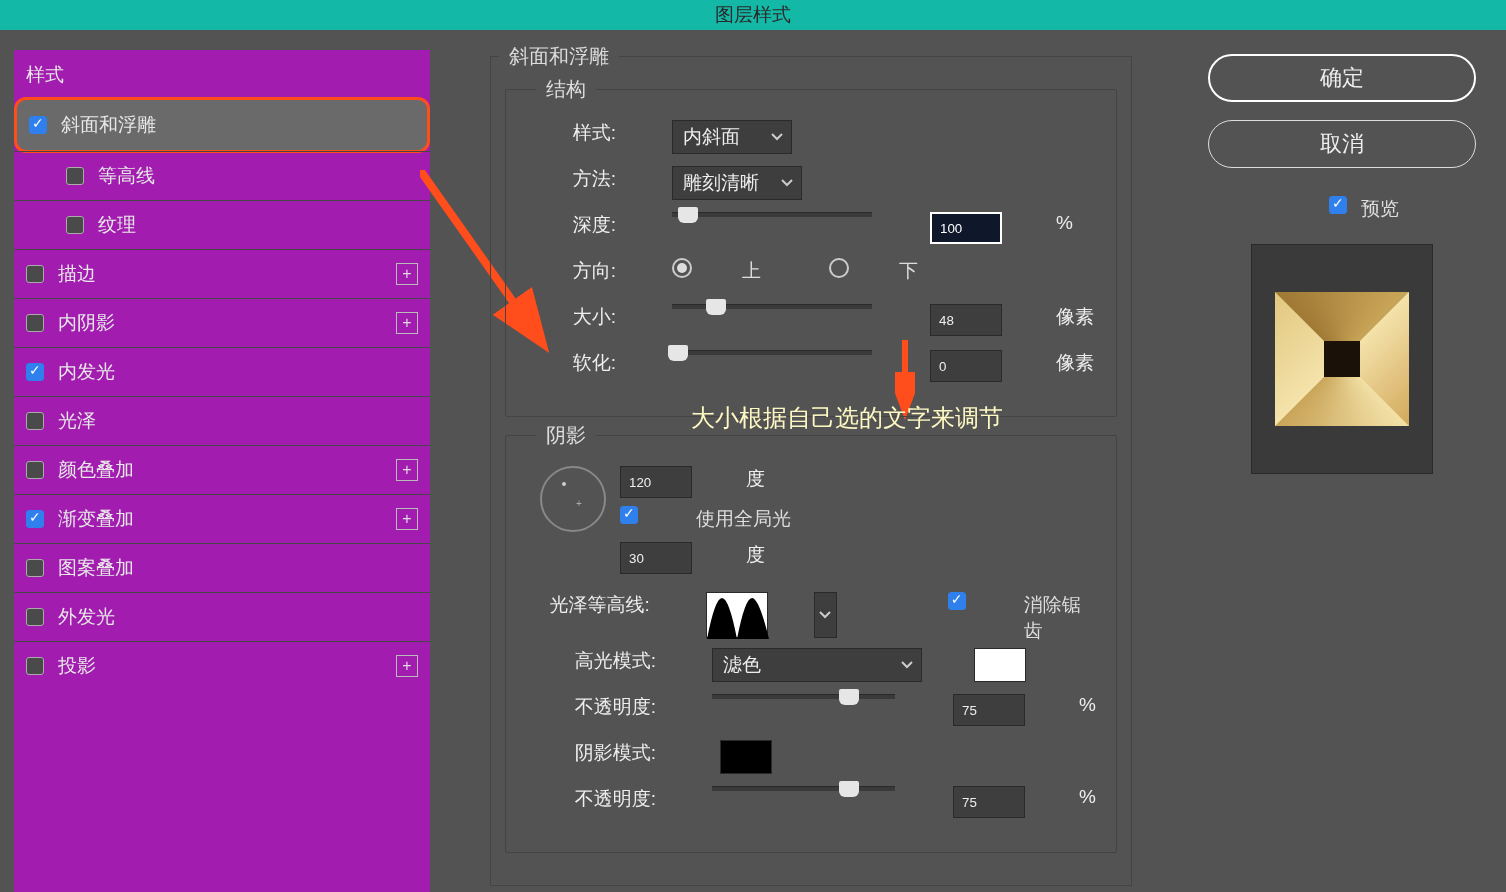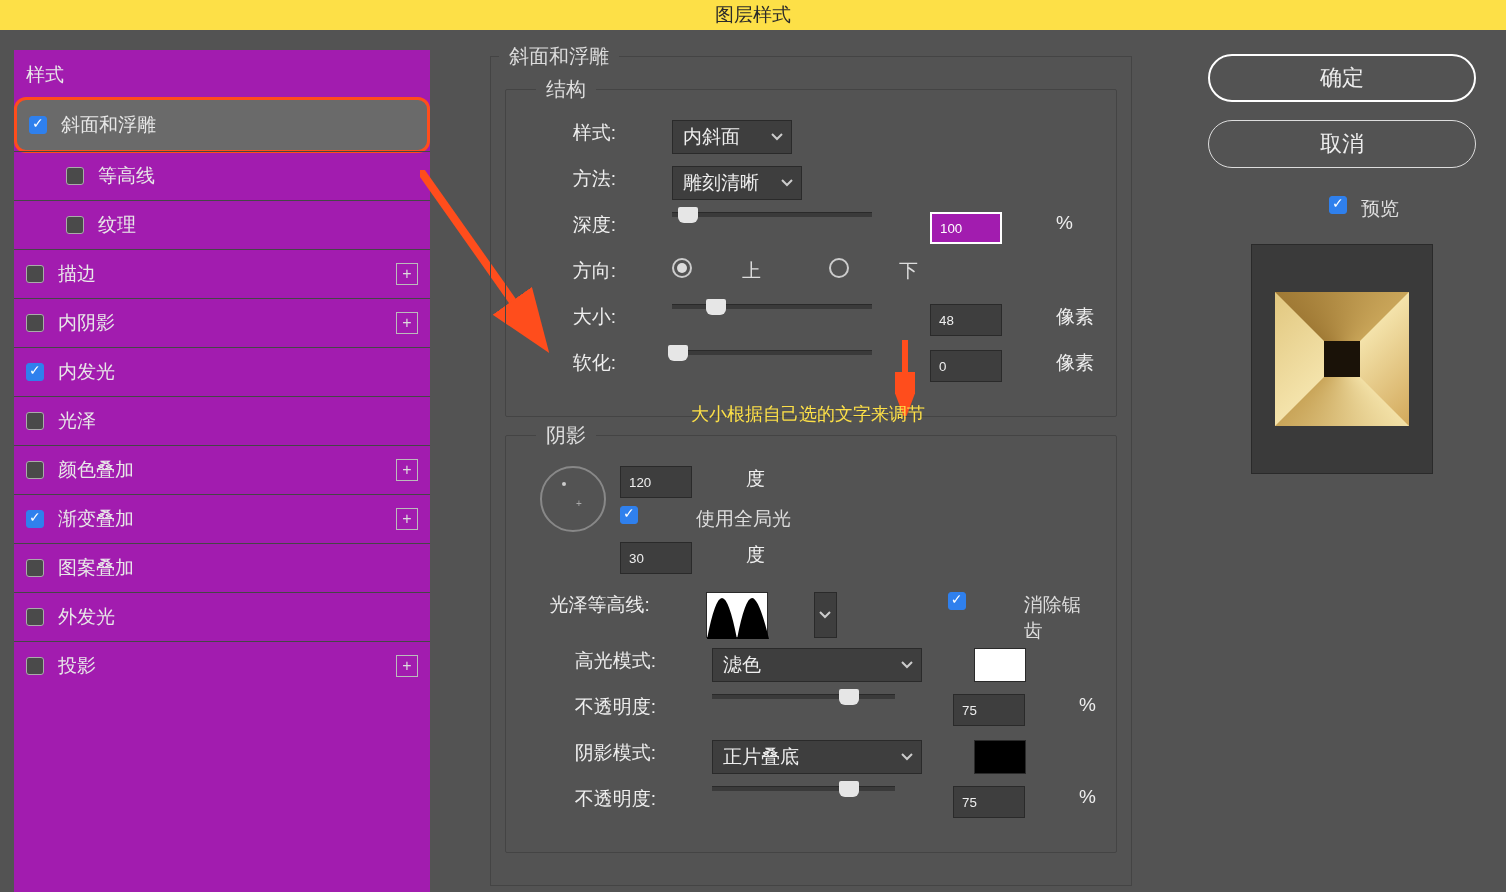--- a/index.html
+++ b/index.html
@@ -1,18 +1,18 @@
 <!DOCTYPE html>
 <html><head>
 <meta charset="utf-8">
 <style>
   * { box-sizing: border-box; margin: 0; padding: 0; font-family: -apple-system, "PingFang SC", sans-serif; }
   body { background: #535353; width: 1506px; height: 892px; overflow: hidden; color: #ddd; font-size: 19px; }
   
-  .titlebar { height: 30px; background: #fde047; color: #2a2a2a; text-align: center; line-height: 30px; font-size: 19px; }
+  .titlebar { height: 30px; background: #14b8a6; color: #2a2a2a; text-align: center; line-height: 30px; font-size: 19px; }
   
   .content { display: flex; height: calc(100% - 30px); background: #535353; padding: 20px 14px 0 14px; gap: 60px; }
   
   
   .sidebar { width: 416px; background: #a21caf; }
   .side-item { display: flex; align-items: center; height: 49px; padding: 0 12px; color: #e8e8e8; border-top: 1px solid #464646; }
   .side-item:first-child { border-top: none; }
   .side-item.head { font-weight: 400; }
   .side-sub { padding-left: 52px; }
   .side-active { background: #6a6a6a; }
@@ -33,39 +33,39 @@
   .lbl-narrow { width: 90px; text-align: right; margin-right: 12px; color: #eee; }
   
   .select { background: #3e3e3e; border: 1px solid #2a2a2a; padding: 4px 30px 4px 10px; color: #eee; position: relative; min-width: 100px; height:34px; display:flex; align-items:center;}
   .select .caret { position:absolute; right:8px; top:50%; transform:translateY(-50%); }
   .caret svg { display:block; }
   
   .slider-track { height: 5px; background: #3a3a3a; border-top:1px solid #2a2a2a; flex: 1; max-width: 200px; position: relative; margin-right: 14px; }
   .slider-thumb { width: 20px; height: 16px; background: #e6e6e6; position: absolute; top: -6px; border-radius: 2px 2px 6px 6px; transform: translateX(-50%); }
   
   .num-input { width: 72px; height: 32px; background: #3e3e3e; border: 1px solid #2a2a2a; color: #eee; text-align: left; padding: 0 8px; }
-  .num-input.sel { background:#a21caf; border:2px solid #fff; color:#fff;}
+  .num-input.sel { background:#0f172a; border:2px solid #fff; color:#fff;}
   .unit { margin-left: 10px; color:#eee;}
   
   .radio { width: 20px; height: 20px; border-radius: 50%; border: 2px solid #ccc; margin-right: 6px; position: relative; }
   .radio.on::after { content: ""; width: 10px; height: 10px; background: #ddd; border-radius: 50%; position: absolute; top: 3px; left: 3px; }
   .radio-lbl { margin-right: 24px; }
   
   .angle-dial { width: 66px; height: 66px; border: 2px solid #888; border-radius: 50%; position: relative; margin: 0 14px; }
   .angle-dot { width:4px; height:4px; background:#ccc; border-radius:50%; position:absolute; top:14px; left:20px;}
   .angle-cross { width:5px; height:5px; position:absolute; top:30px; left:34px; color:#aaa; font-size:10px;}
   
   .contour-box { width: 62px; height: 46px; background: #fff; border:1px solid #2a2a2a; position:relative; margin-right:2px;}
   .contour-drop { width:24px; height:46px; background:#3e3e3e; border:1px solid #2a2a2a; display:flex; align-items:center; justify-content:center;}
   
   .swatch { width: 52px; height: 34px; border:1px solid #2a2a2a; margin-left:8px;}
   .swatch.white { background:#fff; }
   .swatch.black { background:#000; }
   
-  .annotation { position:absolute; color:#fde047; font-size:18px; font-weight:400;font-family:Liberation Mono, monospace; }
+  .annotation { position:absolute; color:#fef9c3; font-size:24px; font-weight:400;font-family:Liberation Mono, monospace; }
   .arrow-svg { position:absolute; pointer-events:none; }
   
   
   .right { width: 300px; display:flex; flex-direction:column; align-items:center; padding-top: 4px;}
   .btn { width: 268px; height: 48px; border:1px solid #ddd; border-radius: 24px; background:transparent; color:#eee; font-size:22px; margin-bottom: 18px; display:flex; align-items:center; justify-content:center; cursor:pointer;}
   .btn.primary { border-width:2px; border-color:#fff; }
   .preview-row { display:flex; align-items:flex-start; margin-top:10px; margin-bottom:18px;margin-left:44px;}
   .preview-box { width: 182px; height: 230px; background:#3a3a3a; border:1px solid #2a2a2a; display:flex; align-items:center; justify-content:center; margin-top:4px;}
   .preview-inner { width:134px; height:134px; background:linear-gradient(135deg,#e1c77f,#f4e3ab,#d2a85a); position:relative; display:flex; align-items:center; justify-content:center;}
   .preview-inner::before{content:"";position:absolute;inset:0;background:conic-gradient(from 45deg,#c9a559,#f2e0a6,#c9a559,#a07a35,#c9a559);clip-path:polygon(0 0,100% 0,50% 50%,100% 100%,0 100%,50% 50%);}
@@ -273,28 +273,20 @@
         <div class="row">
           <span class="lbl">不透明度:</span>
           <div class="slider-track">
               <div class="slider-thumb" style="left:75%"></div>
             </div>
           <input class="num-input" value="75" style="">
           <span class="unit">%</span>
         </div>
         <div class="row">
           <span class="lbl">阴影模式:</span>
-          <div class="select" style="min-width:210px">
-            <span>正片叠底</span>
-            <span class="caret">
-                <svg width="12" height="8">
-                  <path d="M1 1 L6 6 L11 1" stroke="#ccc" fill="none" stroke-width="2"></path>
-                </svg>
-              </span>
-          </div>
           <div class="swatch black"></div>
         </div>
         <div class="row">
           <span class="lbl">不透明度:</span>
           <div class="slider-track">
               <div class="slider-thumb" style="left:75%"></div>
             </div>
           <input class="num-input" value="75" style="">
           <span class="unit">%</span>
         </div>

